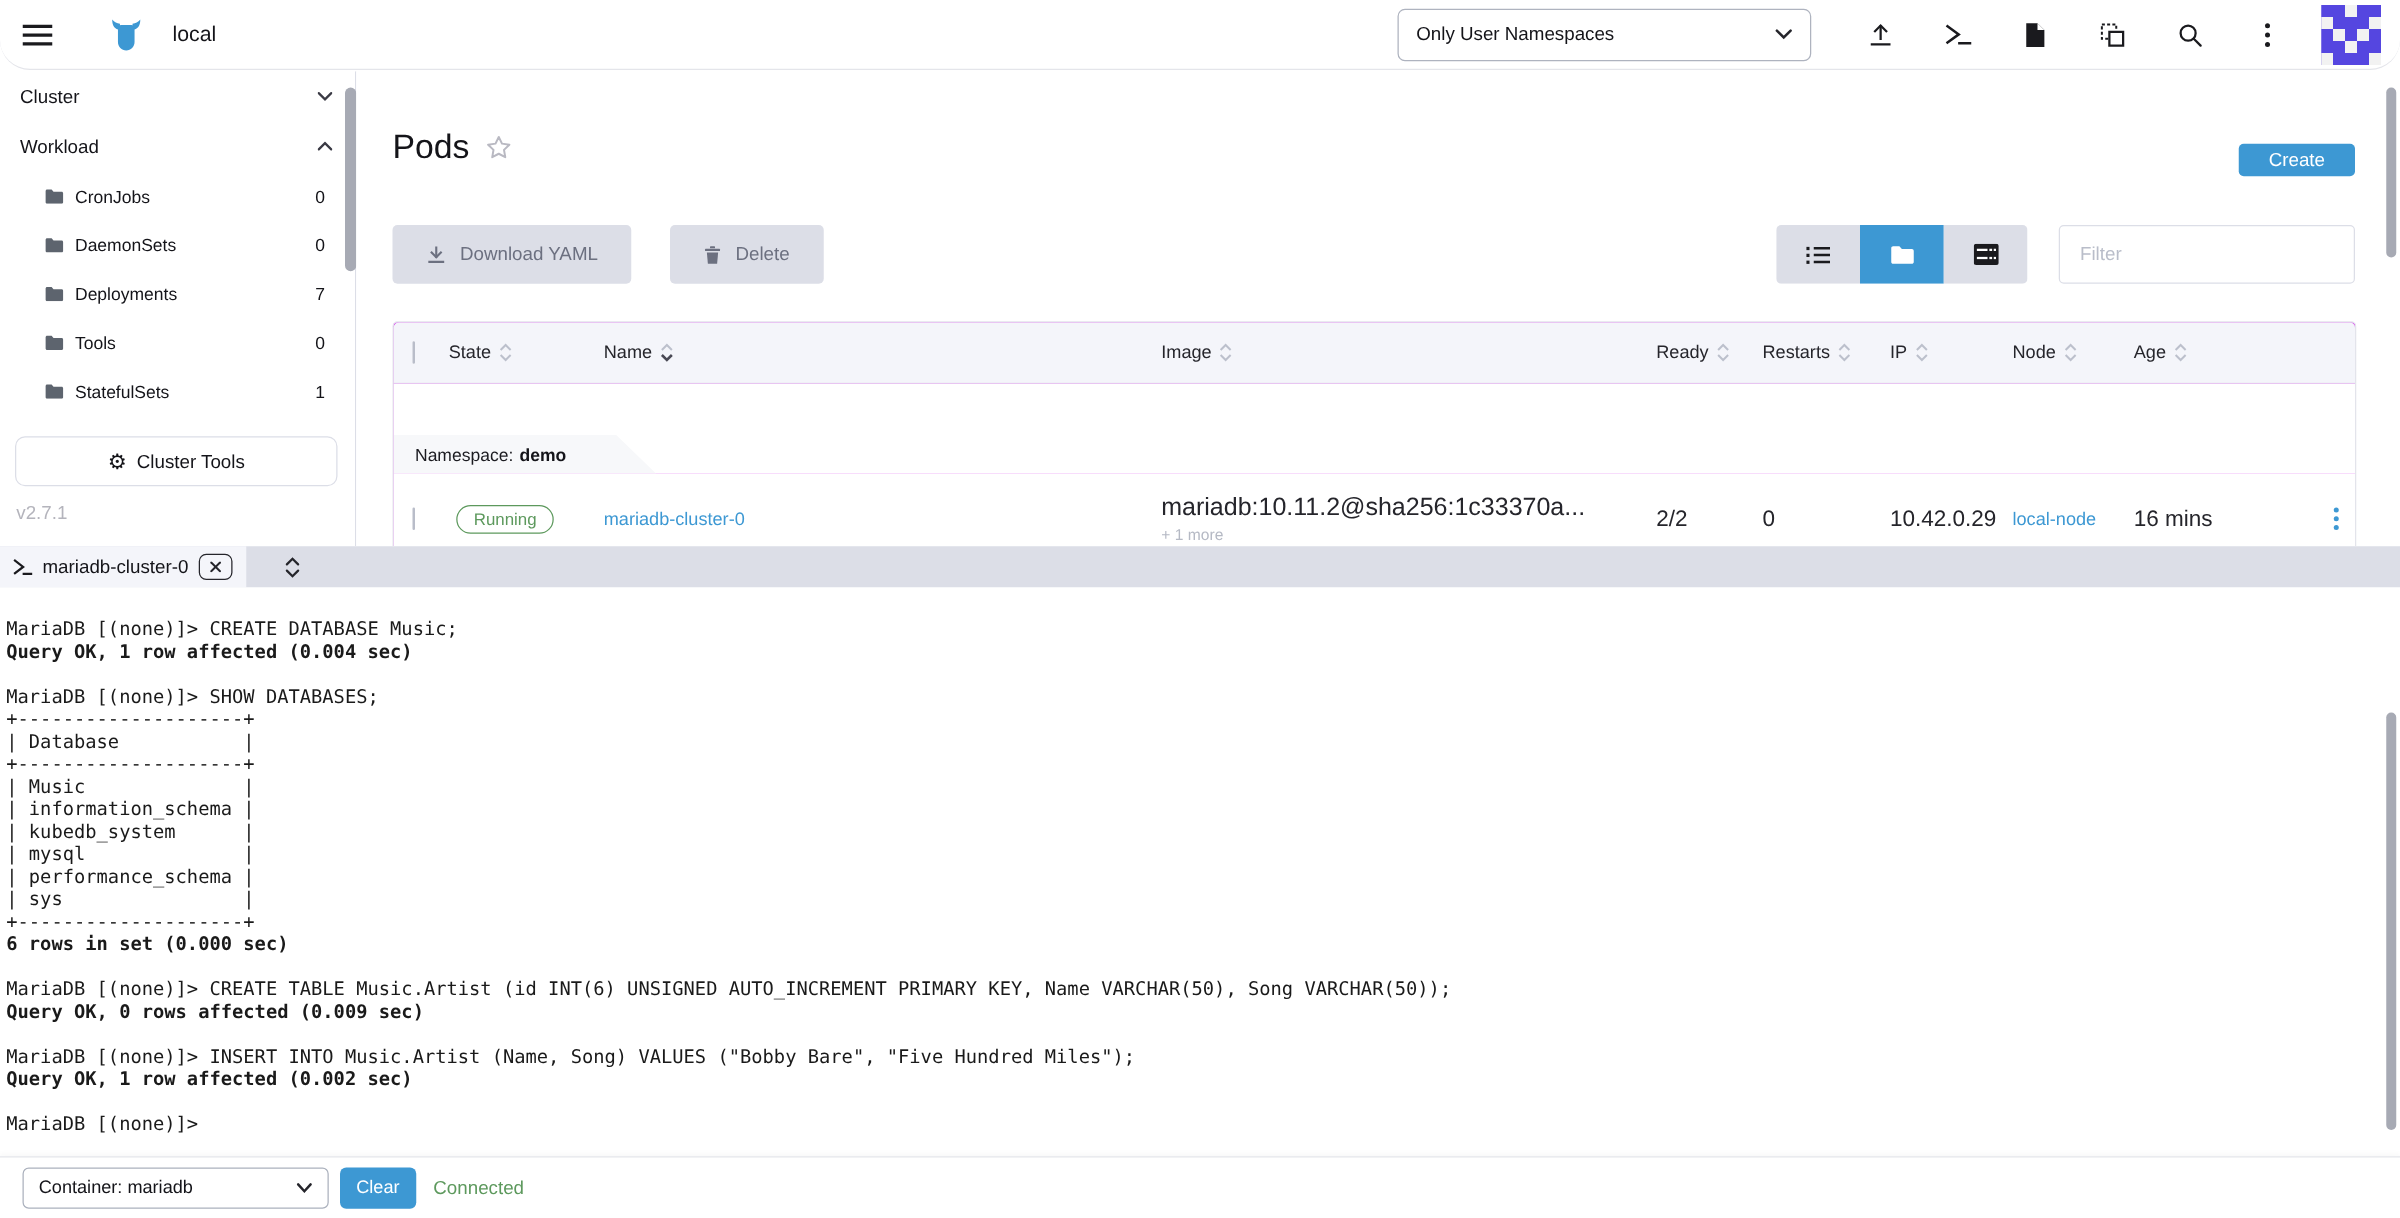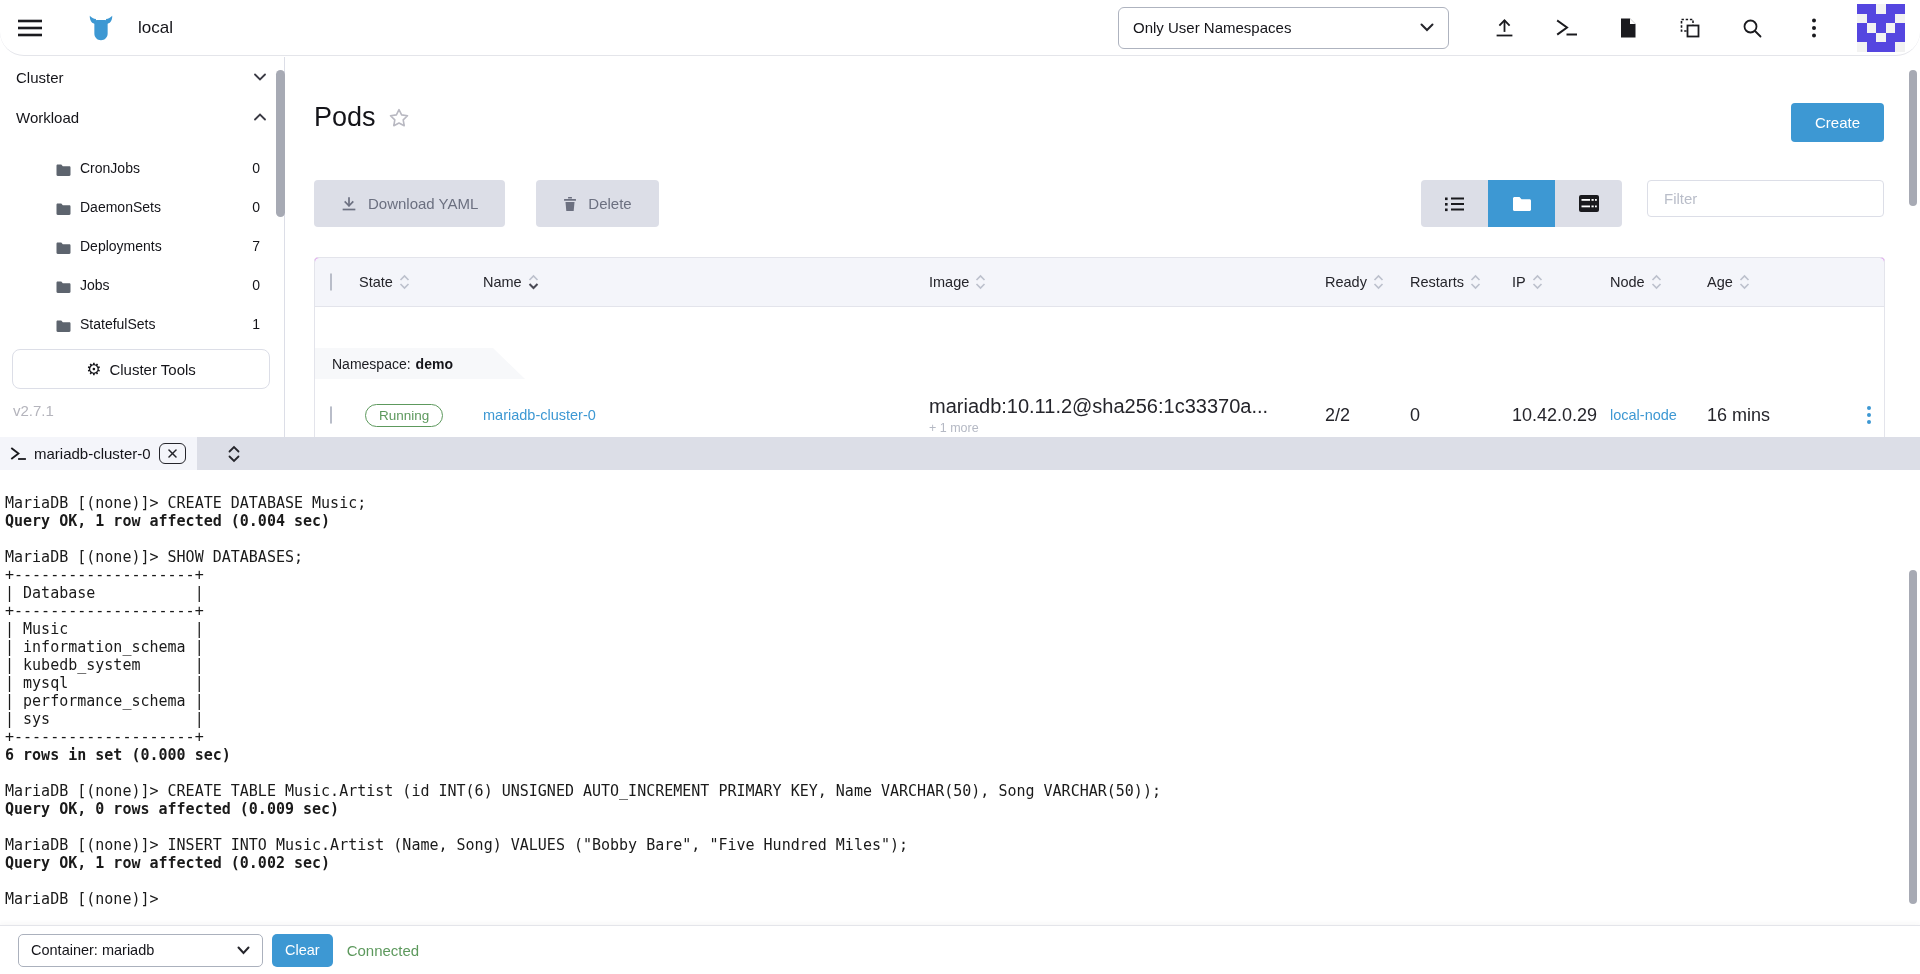--- a/index.html
+++ b/index.html
@@ -27,45 +27,45 @@
 
   
   .content { position:absolute; top:57px; left:0; right:0; height:380px; display:flex; overflow:hidden; background:#fff; }
 
   
   .sidebar { width:285px; flex-shrink:0; border-right:1px solid #DCDEE7; position:relative; background:#fff; }
   .side-section { height:40px; display:flex; align-items:center; padding:0 18px 0 16px; cursor:pointer; }
   .side-section .slabel { font-size:15px; }
   .side-section .chev { margin-left:auto; }
   .side-items {}
-  .side-item { height:39px; display:flex; align-items:flex-end; padding:0 24px 0 56px; cursor:pointer; }
+  .side-item { height:39px; display:flex; align-items:center; padding:0 24px 0 36px; cursor:pointer; }
   .side-item .folder-ic { margin-right:9px; }
   .side-label { font-size:14px; color:#141419; }
   .side-count { margin-left:auto; font-size:14px; color:#141419; }
   .cluster-tools-btn { position:absolute; left:12px; right:14px; top:292px; height:40px;
       border:1px solid #DCDEE7; border-radius:8px; background:#fff; display:flex; align-items:center;
       justify-content:center; gap:8px; font-size:15px; cursor:pointer; color:#141419; }
   .gear-glyph { font-size:17px; line-height:1; }
   .side-version { position:absolute; left:13px; top:345px; color:#B4B4BC; font-size:15px; }
   .side-scrollthumb { position:absolute; right:-1px; top:13px; width:9px; height:147px; background:#A7AAB4; border-radius:5px; }
 
   
   .main { flex:1; position:relative; background:#fff; overflow:hidden; }
   .title-row { position:absolute; left:29px; top:45px; display:flex; align-items:center; gap:12px; }
   .page-title { font-size:27px; font-weight:500; color:#141419; }
-  .create-btn { position:absolute; right:36px; top:46px; height:39px; padding:0 24px; background:var(--primary,#3D98D3);
+  .create-btn { position:absolute; right:36px; top:58px; height:26px; padding:0 24px; background:var(--primary,#3D98D3);
       border:none; border-radius:4px; color:#fff; font-size:15px; font-family:inherit; cursor:pointer; }
   .bulk-actions { position:absolute; left:29px; top:123px; display:flex; gap:31px; }
   .bulk-btn { height:47px; display:flex; align-items:center; gap:11px; padding:0 27px;
       background:#DCDEE7; color:#6C7080; border:none; border-radius:4px; font-size:15px; font-family:inherit; cursor:default; }
   .view-toggle { position:absolute; right:298px; top:123px; width:201px; height:47px; display:flex;
       border-radius:4px; overflow:hidden; }
   .vt-seg { flex:1; background:#DCDEE7; display:flex; align-items:center; justify-content:center; cursor:pointer; }
   .vt-seg.active { background:var(--primary,#3D98D3); }
-  .filter-input { position:absolute; right:36px; top:123px; width:237px; height:37px; border:1px solid #DCDEE7;
+  .filter-input { position:absolute; right:36px; top:123px; width:237px; height:47px; border:1px solid #DCDEE7;
       border-radius:4px; padding:0 16px; font-size:15px; font-family:inherit; color:#141419; outline:none; }
   .filter-input::placeholder { color:#B9BDC9; }
 
   
   .table { position:absolute; left:29px; top:200px; width:1571px; border:1px solid #E3E4EB; border-radius:4px 4px 0 0; background:#d946ef; }
   .tgrid { display:grid; grid-template-columns:44px 124px 446px 396px 85px 102px 98px 97px 145px 34px; align-items:center; }
   .thead { height:49px; background:#F4F5FA; border-bottom:1px solid #E3E4EB; border-radius:4px 4px 0 0; }
   .th { display:flex; align-items:center; gap:6px; font-size:14.5px; color:#25252B; }
   .checkbox { width:16px; height:16px; border:1px solid #B9BDC9; border-radius:3px; background:#fff; margin-left:15px; cursor:pointer; }
   .tspacer { height:41px; background:#fff; }
@@ -244,21 +244,21 @@
           <svg class="folder-ic" width="15" height="12" viewBox="0 0 15 12">
             <path d="M0.5 1.8c0-.7.5-1.2 1.2-1.2h3.6l1.5 1.7h6.5c.7 0 1.2.5 1.2 1.2v7.3c0 .7-.5 1.2-1.2 1.2H1.7c-.7 0-1.2-.5-1.2-1.2z" fill="#5D646E"></path>
           </svg>
           <span class="side-label">Deployments</span>
           <span class="side-count">7</span>
         </div>
         <div class="side-item">
           <svg class="folder-ic" width="15" height="12" viewBox="0 0 15 12">
             <path d="M0.5 1.8c0-.7.5-1.2 1.2-1.2h3.6l1.5 1.7h6.5c.7 0 1.2.5 1.2 1.2v7.3c0 .7-.5 1.2-1.2 1.2H1.7c-.7 0-1.2-.5-1.2-1.2z" fill="#5D646E"></path>
           </svg>
-          <span class="side-label">Jobs</span>
+          <span class="side-label">Tools</span>
           <span class="side-count">0</span>
         </div>
         <div class="side-item">
           <svg class="folder-ic" width="15" height="12" viewBox="0 0 15 12">
             <path d="M0.5 1.8c0-.7.5-1.2 1.2-1.2h3.6l1.5 1.7h6.5c.7 0 1.2.5 1.2 1.2v7.3c0 .7-.5 1.2-1.2 1.2H1.7c-.7 0-1.2-.5-1.2-1.2z" fill="#5D646E"></path>
           </svg>
           <span class="side-label">StatefulSets</span>
           <span class="side-count">1</span>
         </div>
       </div>

